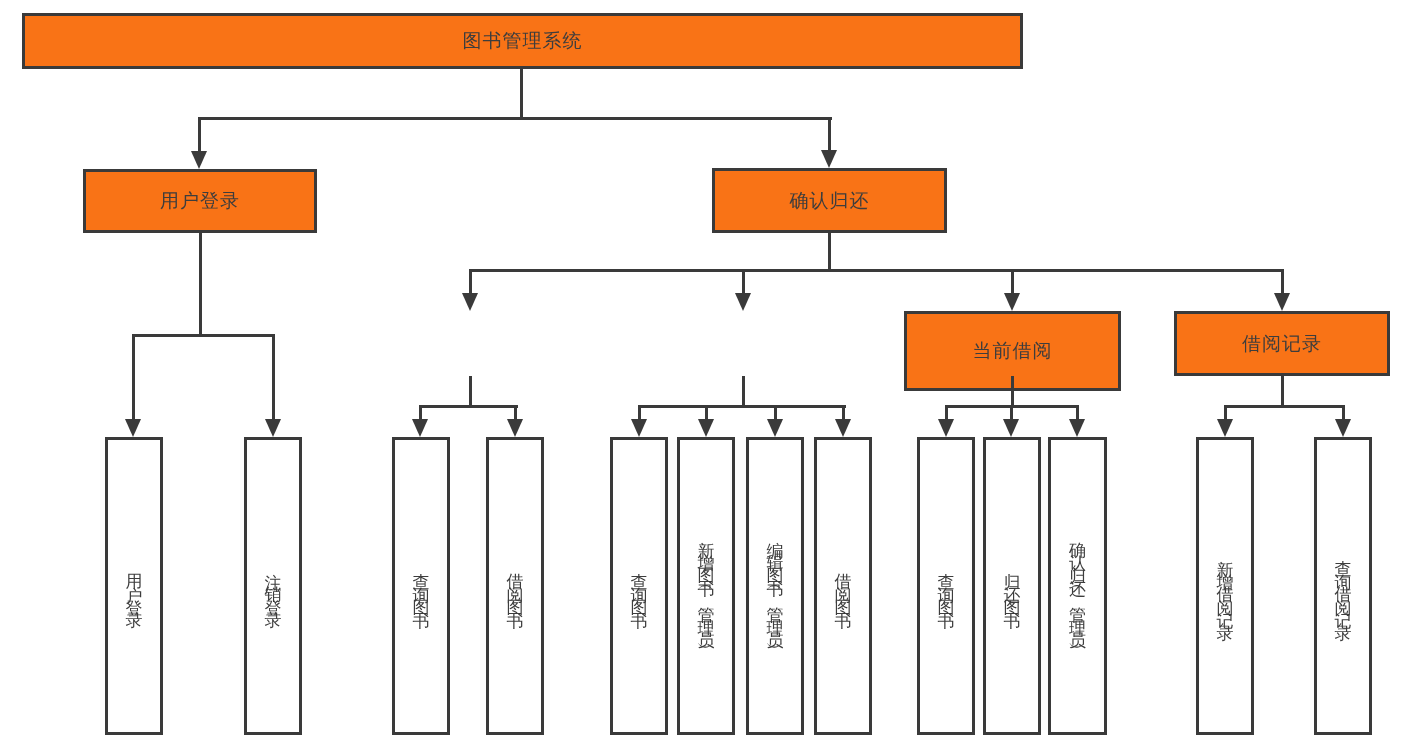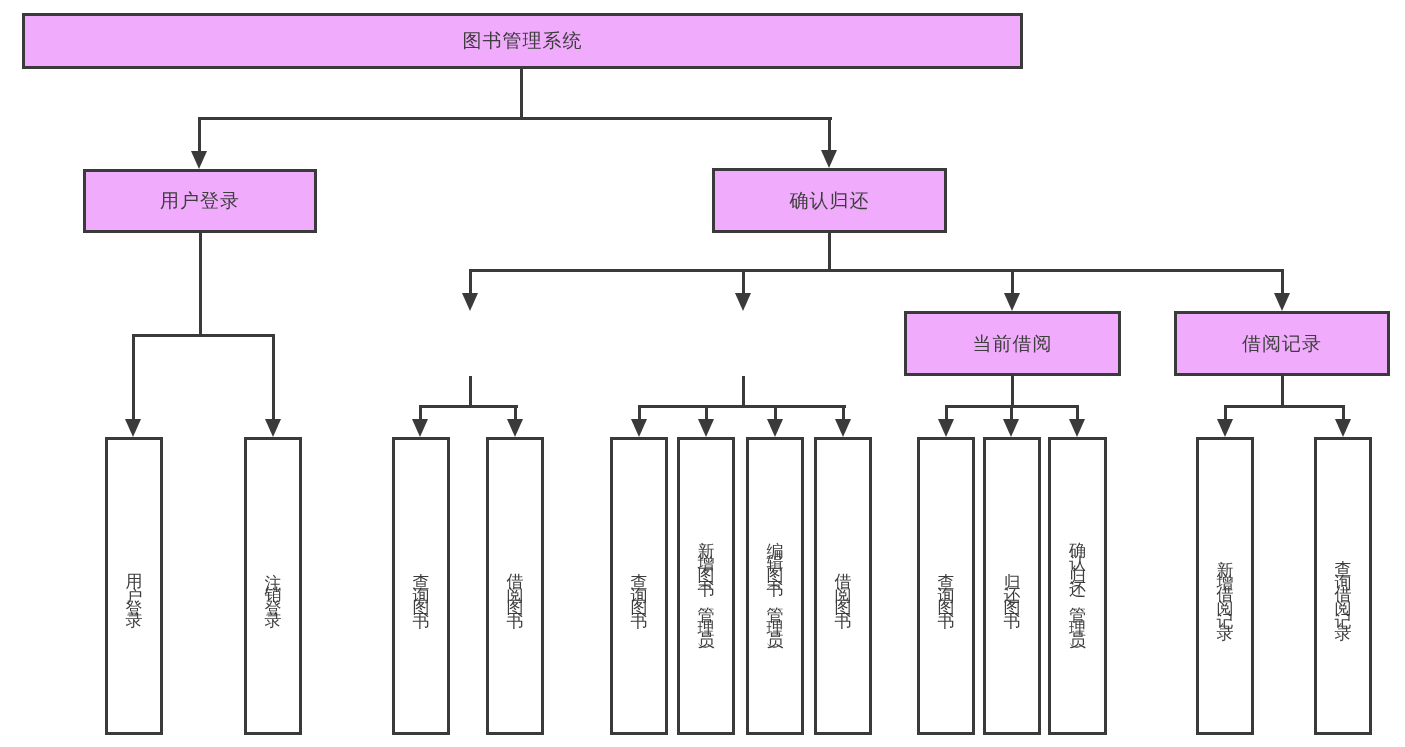--- a/index.html
+++ b/index.html
@@ -7,21 +7,21 @@
     --box_border:#3a3a3a;
     --text:#3d3d3d;
     --watermark:#c6c6c6;
     --background:#ffffff;
   }
   html,body{margin:0;padding:0;background:var(--background);}
   body{font-family:"Liberation Sans","DejaVu Sans",sans-serif;}
   .canvas{position:relative;width:1405px;height:747px;background:var(--background);overflow:hidden;}
 
   .hbox{
-    position:absolute;box-sizing:border-box;background:#f0abfc;
+    position:absolute;box-sizing:border-box;background:#f97316;
     border:3px solid var(--box_border);
     display:flex;align-items:center;justify-content:center;
     font-size:19px;color:var(--text);letter-spacing:1px;
   }
   .vbox{
     position:absolute;top:437px;width:58px;height:298px;box-sizing:border-box;
     background:#fff;border:3px solid var(--box_border);
     display:flex;align-items:center;justify-content:center;
   }
   .vbox .vtext{
@@ -50,21 +50,21 @@
     <span>图书管理系统</span>
   </div>
 
   <div class="hbox" style="left:83px;top:169px;width:234px;height:64px;">
     <span>用户登录</span>
   </div>
   <div class="hbox" style="left:712px;top:168px;width:235px;height:65px;">
     <span>确认归还</span>
   </div>
 
-  <div class="hbox" style="left:904px;top:311px;width:217px;height:65px;">
+  <div class="hbox" style="left:904px;top:311px;width:217px;height:80px;">
     <span>当前借阅</span>
   </div>
   <div class="hbox" style="left:1174px;top:311px;width:216px;height:65px;">
     <span>借阅记录</span>
   </div>
 
   <div class="vbox" style="left:105px;">
     <span class="vtext">用户登录</span>
   </div>
   <div class="vbox" style="left:244px;">

